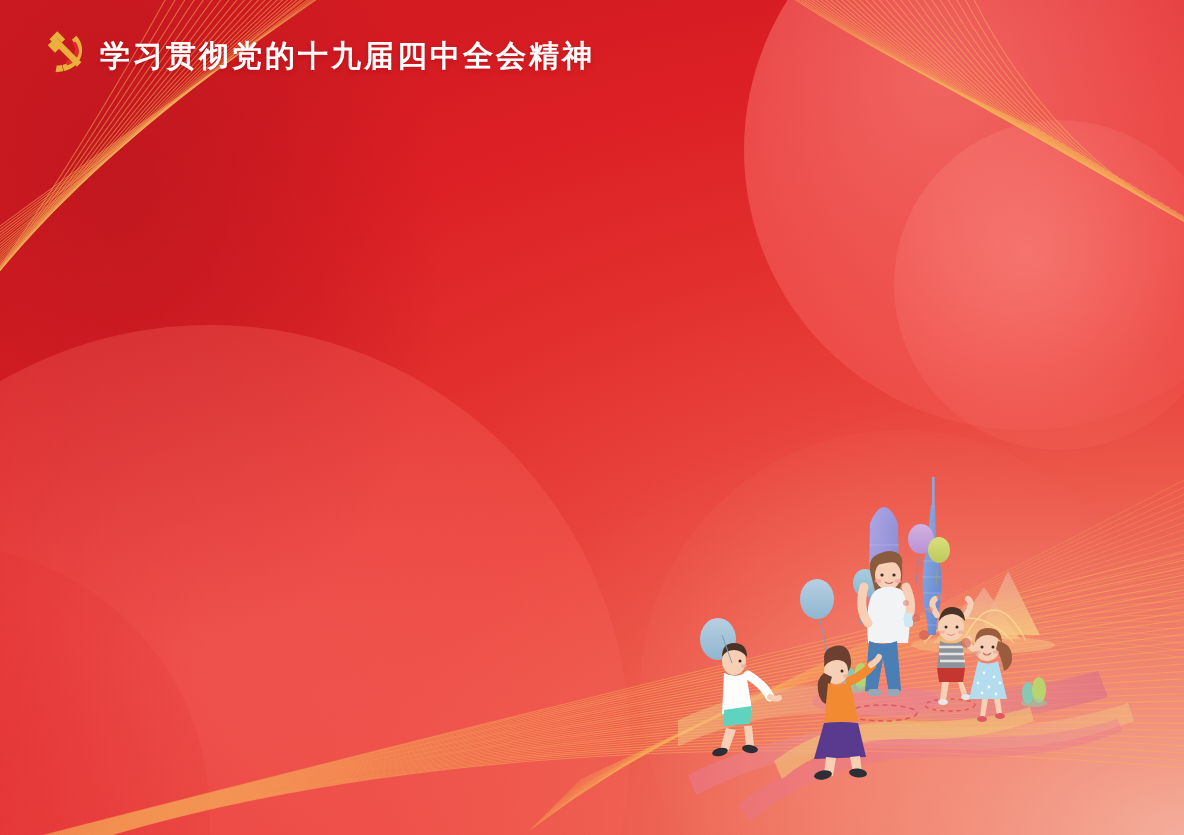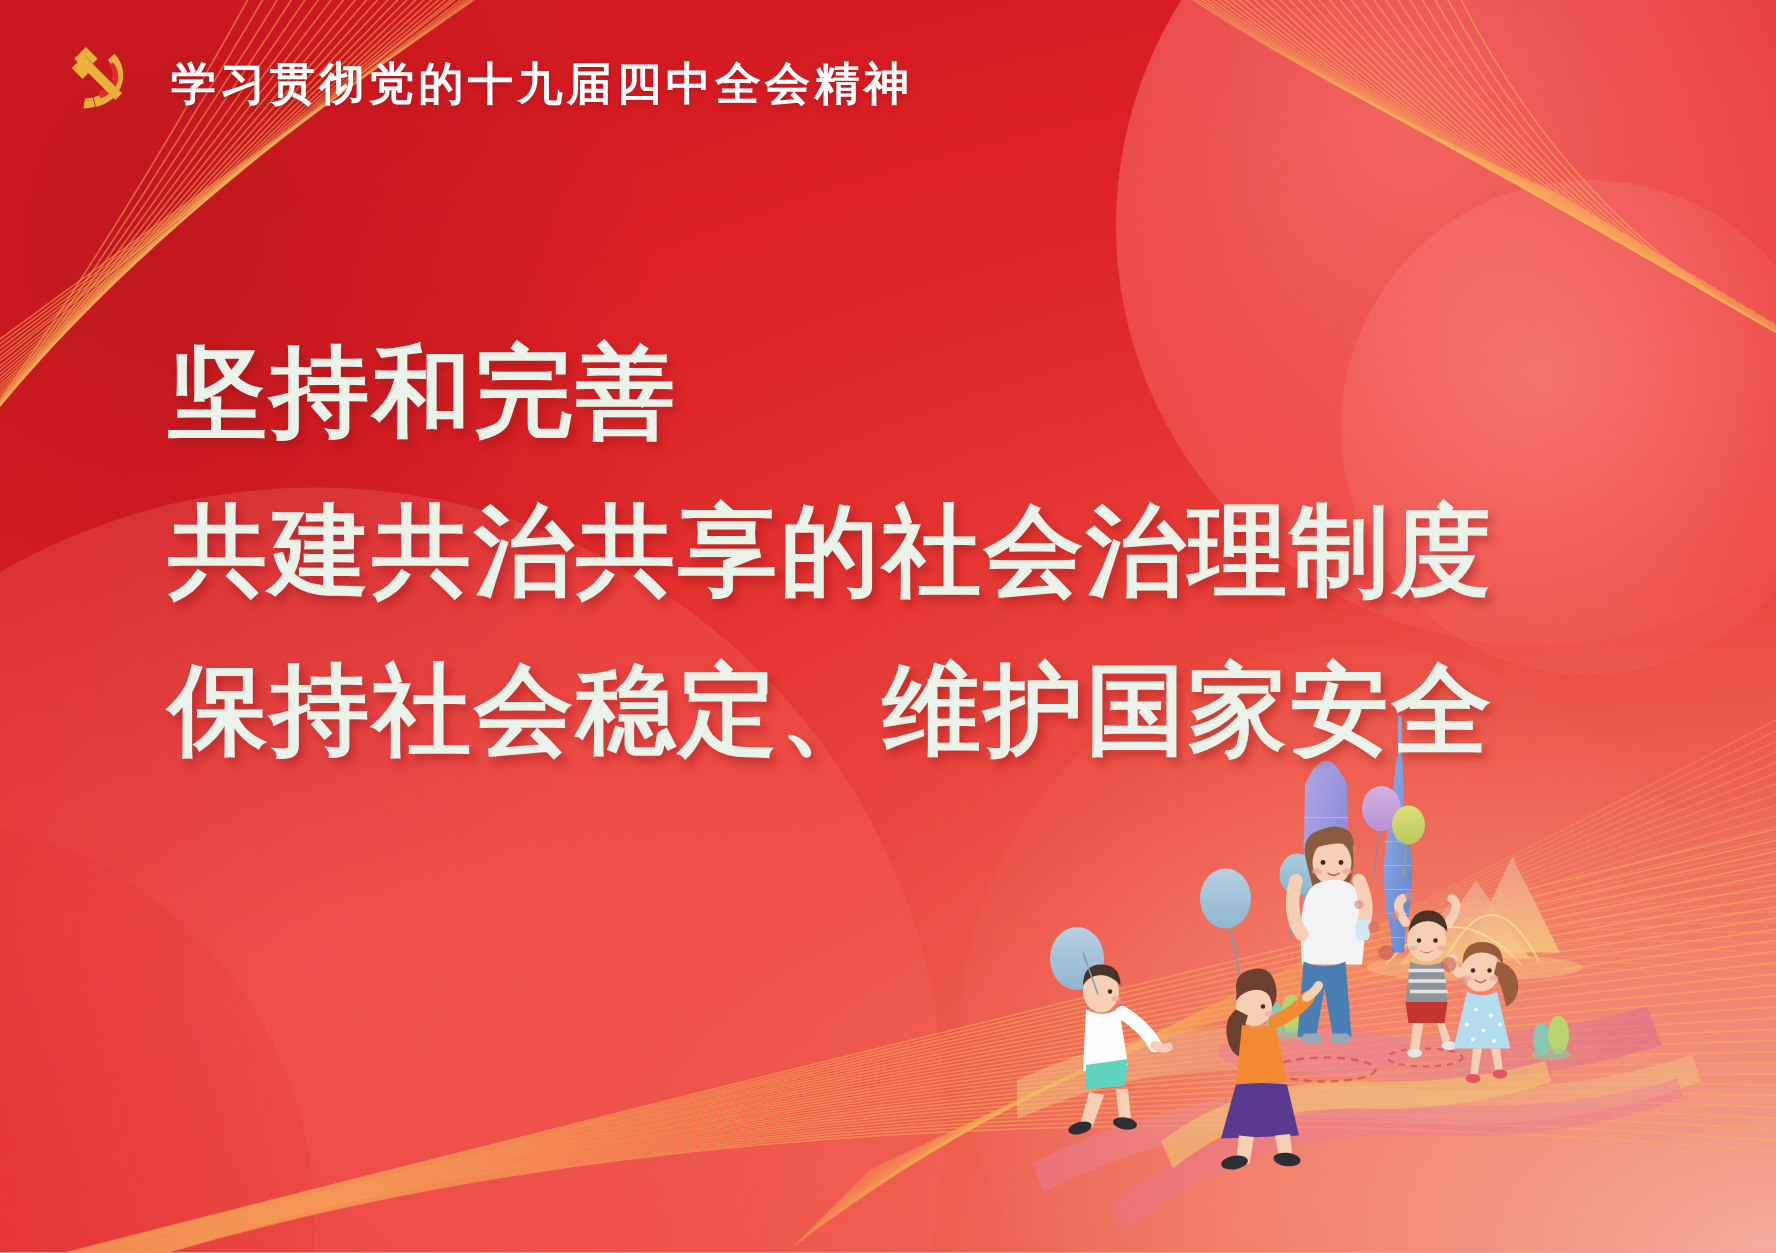--- a/index.html
+++ b/index.html
@@ -61,21 +61,21 @@
 
   .lines-topleft{left:-40px;top:-120px;width:760px;height:560px;}
   .lines-topright{left:400px;top:-200px;width:900px;height:620px;}
   .lines-bottom{left:-180px;top:480px;width:1500px;height:460px;}
   .lines-bottomright{left:520px;top:400px;width:760px;height:440px;}
 
   
   .header{
     position:absolute;
     left:36px; top:28px;
-    display:flex;align-items:center;gap:22px;
+    display:flex;align-items:center;gap:8px;
     z-index:40;
   }
   .emblem{width:56px;height:56px;display:block;}
   .header-title{
     color:#ffffff;
     font-family:"Liberation Serif", serif;
     font-weight:bold;
     font-size:30px;
     letter-spacing:3px;
     white-space:nowrap;
@@ -261,25 +261,20 @@
 
         <path d="M29 25l8-8 44 44-8 8z" transform="rotate(0)"></path>
 
         <path d="M24 20l14-14 14 14-6 6-8-8-8 8z"></path>
         <path d="M21 31l10-10 13 13-10 10z"></path>
       </g>
     </svg>
     <div class="header-title">学习贯彻党的十九届四中全会精神</div>
   </div>
 
-  <div class="slogan">
-    <div class="slogan-line">坚持和完善</div>
-    <div class="slogan-line">共建共治共享的社会治理制度</div>
-    <div class="slogan-line">保持社会稳定、维护国家安全</div>
-  </div>
 
   <svg class="illus" viewBox="0 0 500 360">
     <defs>
       <linearGradient id="gTower" x1="0" y1="0" x2="1" y2="1">
         <stop offset="0%" stop-color="#b0a8e4"></stop>
           <stop offset="100%" stop-color="#7b7fd0"></stop>
       </linearGradient>
       <linearGradient id="gSky" x1="0" y1="0" x2="1" y2="1">
         <stop offset="0%" stop-color="#93aee2"></stop>
           <stop offset="100%" stop-color="#5f82cf"></stop>

